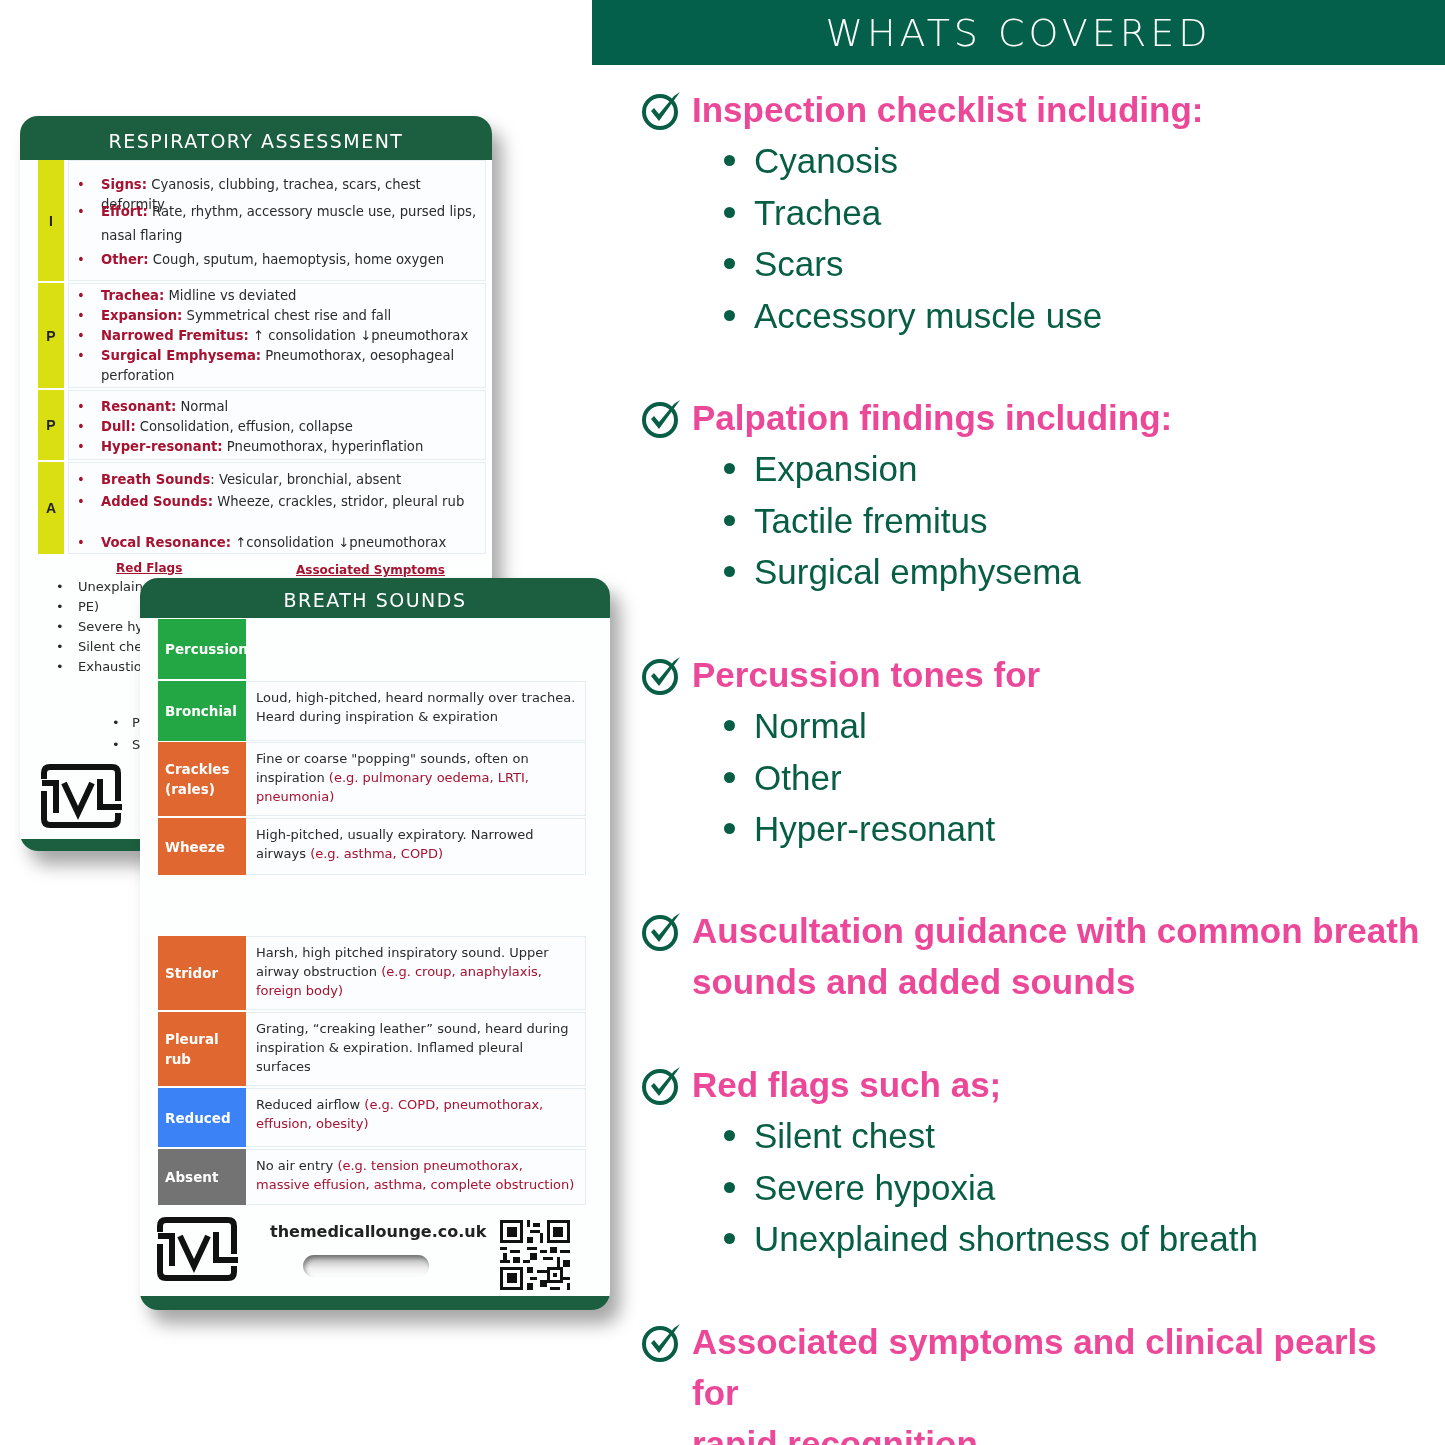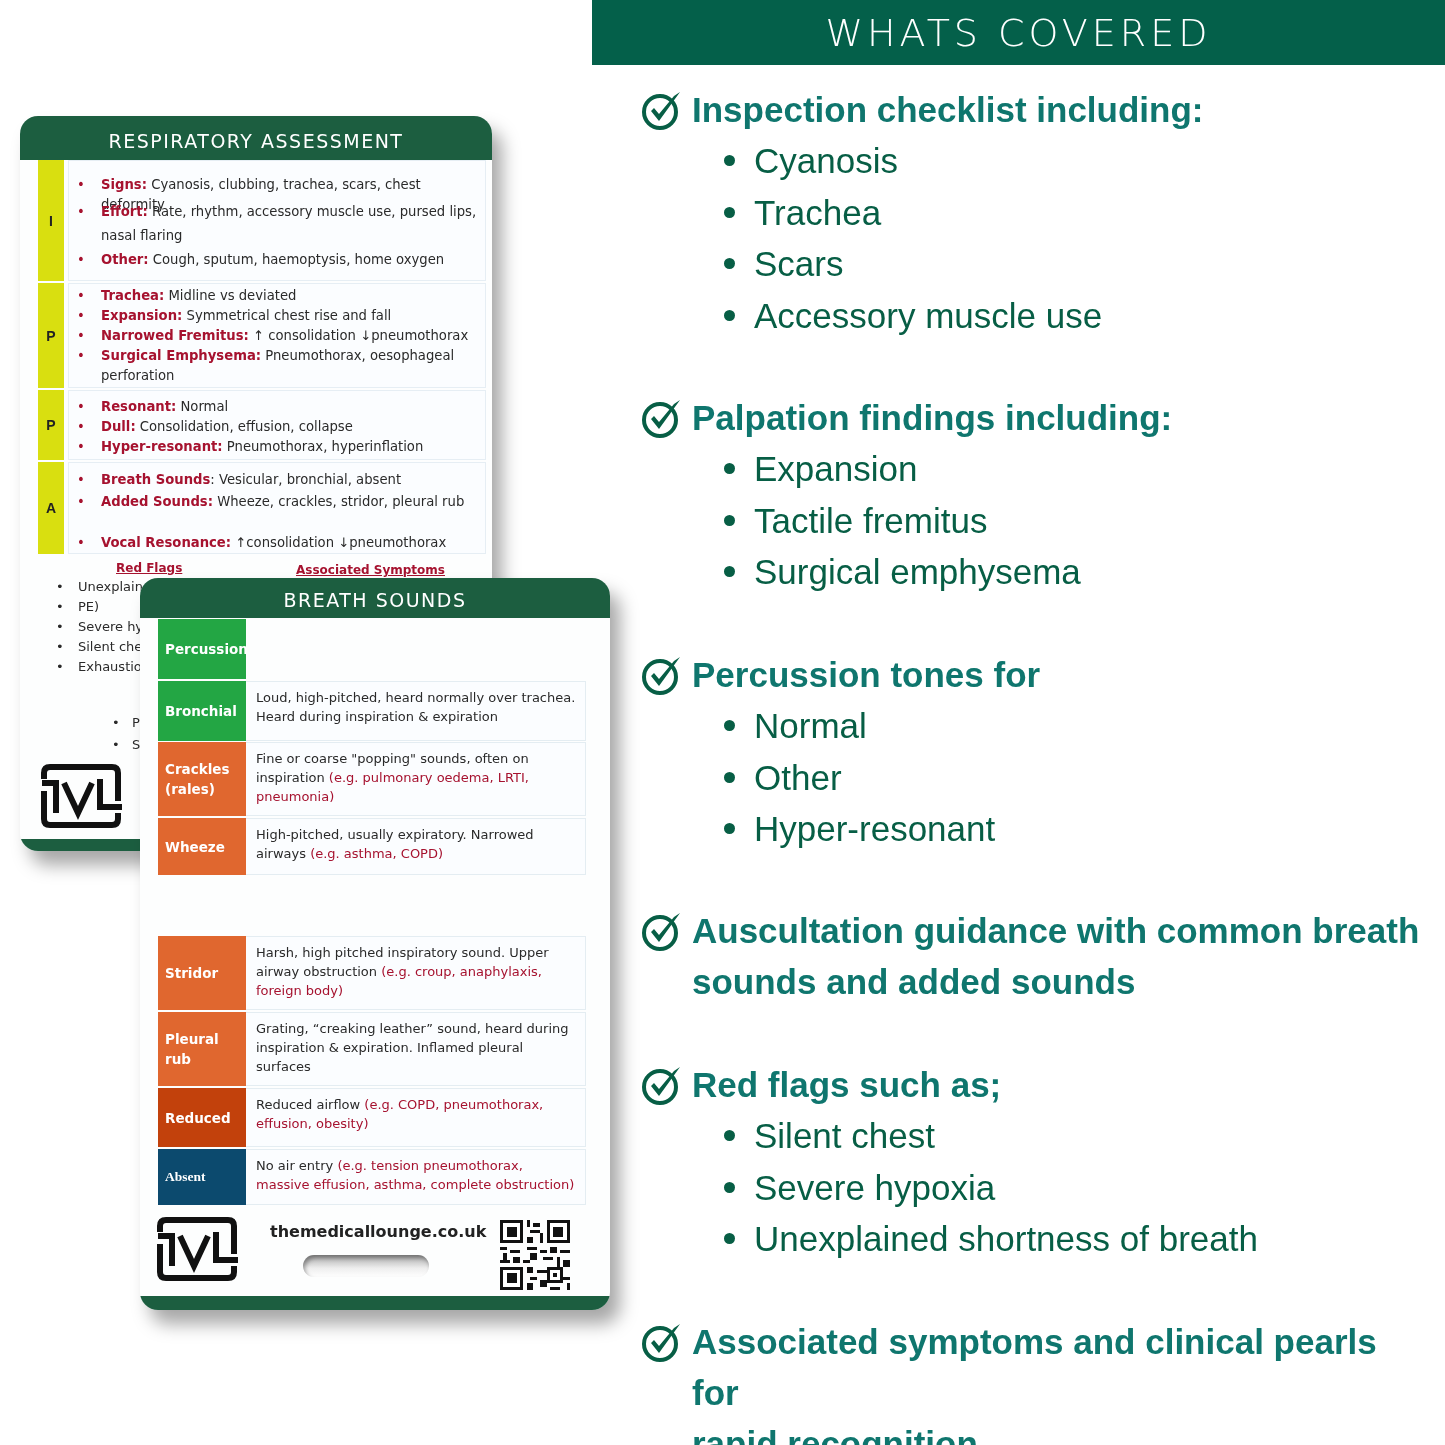--- a/index.html
+++ b/index.html
@@ -8,21 +8,21 @@
 
   
   .covered-header {
     position: absolute; left: 592px; top: 0; width: 853px; height: 65px;
     background: #04604a; color: #fff;
     display: flex; align-items: center; justify-content: center;
     font-family: "DejaVu Sans", sans-serif; font-size: 38px; letter-spacing: 4px; font-weight: 300;
   }
   .covered-list { position: absolute; left: 640px; top: 84px; width: 790px; }
   .cov-section { position: absolute; left: 0; width: 790px; }
-  .cov-title { display: flex; align-items: flex-start; color: #0f766e; font-weight: bold; font-size: 35px; line-height: 51px; }
+  .cov-title { display: flex; align-items: flex-start; color: #ec4899; font-weight: bold; font-size: 35px; line-height: 51px; }
   .cov-title .check { width: 44px; height: 44px; margin-right: 8px; flex: 0 0 44px; margin-top: 4px; }
   .cov-bullets { list-style: none; margin-left: 84px; }
   .cov-bullets li { color: #075e45; font-size: 35px; line-height: 51.5px; display: flex; align-items: center; }
   .cov-bullets li .dot { width: 11px; height: 11px; border-radius: 50%; background: #075e45; margin-right: 19px; flex: 0 0 11px; }
 
   
   .card {
     position: absolute; background: #fdfefe; border-radius: 18px; overflow: hidden;
     box-shadow: 10px 14px 18px rgba(0,0,0,0.35);
   }
@@ -201,25 +201,25 @@
   </div>
   <div class="bs-row" style="top:358px;height:74px;">
     <div class="bs-label" style="background:#e0672f;">Stridor</div>
     <div class="bs-desc"><span>Harsh, high pitched inspiratory sound. Upper airway obstruction </span><span class="eg">(e.g. croup, anaphylaxis, foreign body)</span></div>
   </div>
   <div class="bs-row" style="top:434px;height:74px;">
     <div class="bs-label" style="background:#e0672f;">Pleural rub</div>
     <div class="bs-desc"><span>Grating, “creaking leather” sound, heard during inspiration &amp; expiration. Inflamed pleural surfaces</span><span class="eg"></span></div>
   </div>
   <div class="bs-row" style="top:510px;height:59px;">
-    <div class="bs-label" style="background:#c2410c;">Reduced</div>
+    <div class="bs-label" style="background:#3b82f6;">Reduced</div>
     <div class="bs-desc"><span>Reduced airflow </span><span class="eg">(e.g. COPD, pneumothorax, effusion, obesity)</span></div>
   </div>
   <div class="bs-row" style="top:571px;height:56px;">
-    <div class="bs-label" style="background:#0c4a6e;font-family:Liberation Serif, serif;">Absent</div>
+    <div class="bs-label" style="background:#737373;">Absent</div>
     <div class="bs-desc"><span>No air entry </span><span class="eg">(e.g. tension pneumothorax, massive effusion, asthma, complete obstruction)</span></div>
   </div>
 
   <svg class="tml-logo" style="left:14px;top:636px;" width="86" height="70" viewBox="0 0 86 70">
     <path d="M12 6 H74 Q80 6 80 12 V40 M80 52 V58 Q80 64 74 64 H12 Q6 64 6 58 V30 M6 18 V12 Q6 6 12 6" fill="none" stroke="#111" stroke-width="6"></path>
     <path d="M4 22 H18 V52 M26 22 L40 52 L54 22 M62 18 V46 H84" fill="none" stroke="#111" stroke-width="6"></path>
   </svg>
   <div class="bs-url">themedicallounge.co.uk</div>
   <div class="bs-slot"></div>
   <svg class="bs-qr" viewBox="0 0 21 21" shape-rendering="crispEdges">

